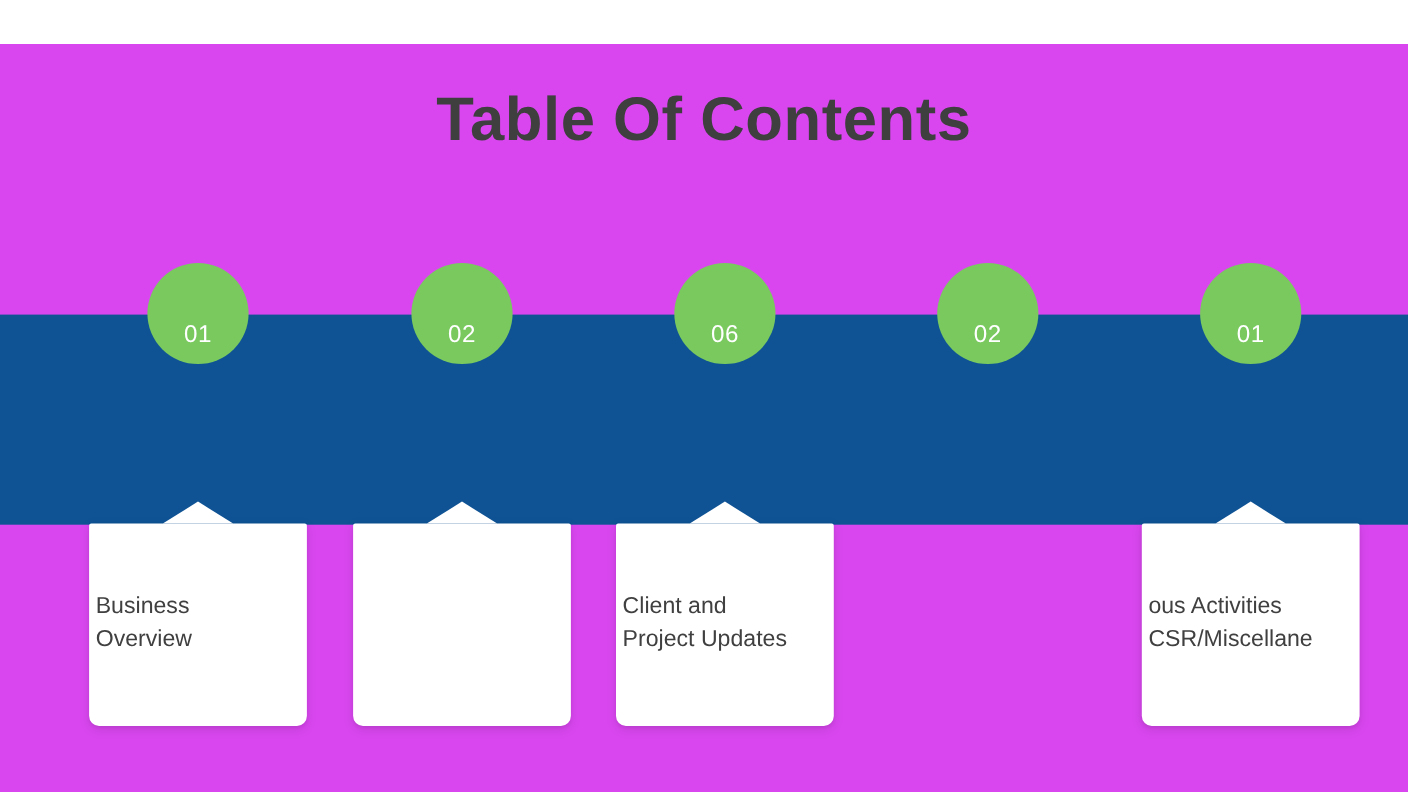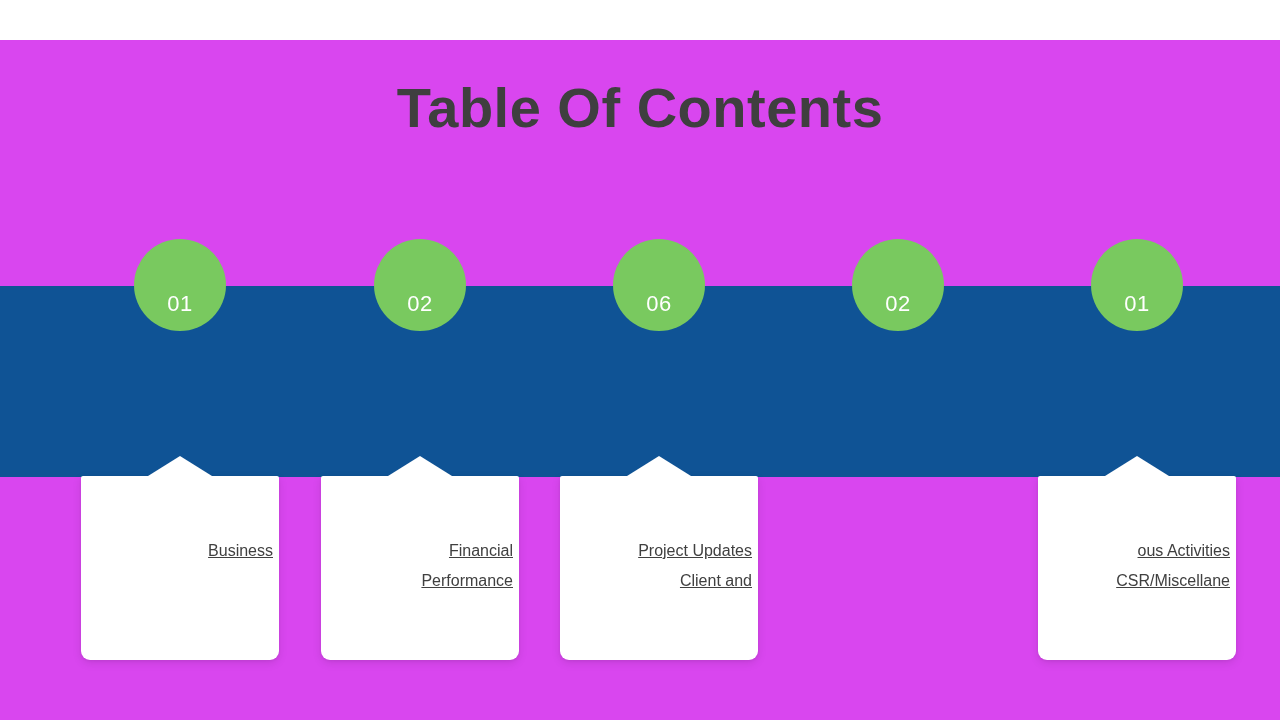--- a/index.html
+++ b/index.html
@@ -116,76 +116,72 @@
     height: 0;
     border-left: 32px solid transparent;
     border-right: 32px solid transparent;
     border-bottom: 20px solid #ffffff;
   }
   .card-label {
     position: absolute;
     left: 6px;
     top: 60px;
     width: 186px;
-    text-align: right;
-    font-size: 16px;
+    text-align: left;
+    font-size: 21px;
     line-height: 30px;
     color: #404040;
     word-break: break-word;
-    text-decoration: underline;
   }
 
   
   .card-label .wrapline { display: block; }
 </style>
 </head>
 <body>
 
 <div id="slide">
 
   <div id="page-title">Table Of Contents</div>
 
   <div id="blue-band"></div>
 
   <div class="step" style="left:60px;">
     <div class="step-card">
       <div class="card-body">
         <div class="card-notch"></div>
         <div class="card-label">
           <span class="wrapline">Business</span>
+          <span class="wrapline">Overview</span>
         </div>
       </div>
     </div>
     <div class="step-circle">
       <div class="step-number">01</div>
     </div>
   </div>
 
   <div class="step" style="left:300px;">
     <div class="step-card">
       <div class="card-body">
         <div class="card-notch"></div>
+      </div>
+    </div>
+    <div class="step-circle">
+      <div class="step-number">02</div>
+    </div>
+  </div>
+
+  <div class="step" style="left:539px;">
+    <div class="step-card">
+      <div class="card-body">
+        <div class="card-notch"></div>
         <div class="card-label">
-          <span class="wrapline">Financial</span>
-          <span class="wrapline">Performance</span>
-        </div>
-      </div>
-    </div>
-    <div class="step-circle">
-      <div class="step-number">02</div>
-    </div>
-  </div>
-
-  <div class="step" style="left:539px;">
-    <div class="step-card">
-      <div class="card-body">
-        <div class="card-notch"></div>
-        <div class="card-label">
+          <span class="wrapline">Client and</span>
           <span class="wrapline">Project Updates</span>
-          <span class="wrapline">Client and</span>
         </div>
       </div>
     </div>
     <div class="step-circle">
       <div class="step-number">06</div>
     </div>
   </div>
 
   <div class="step" style="left:778px;">
     <div class="step-circle">

